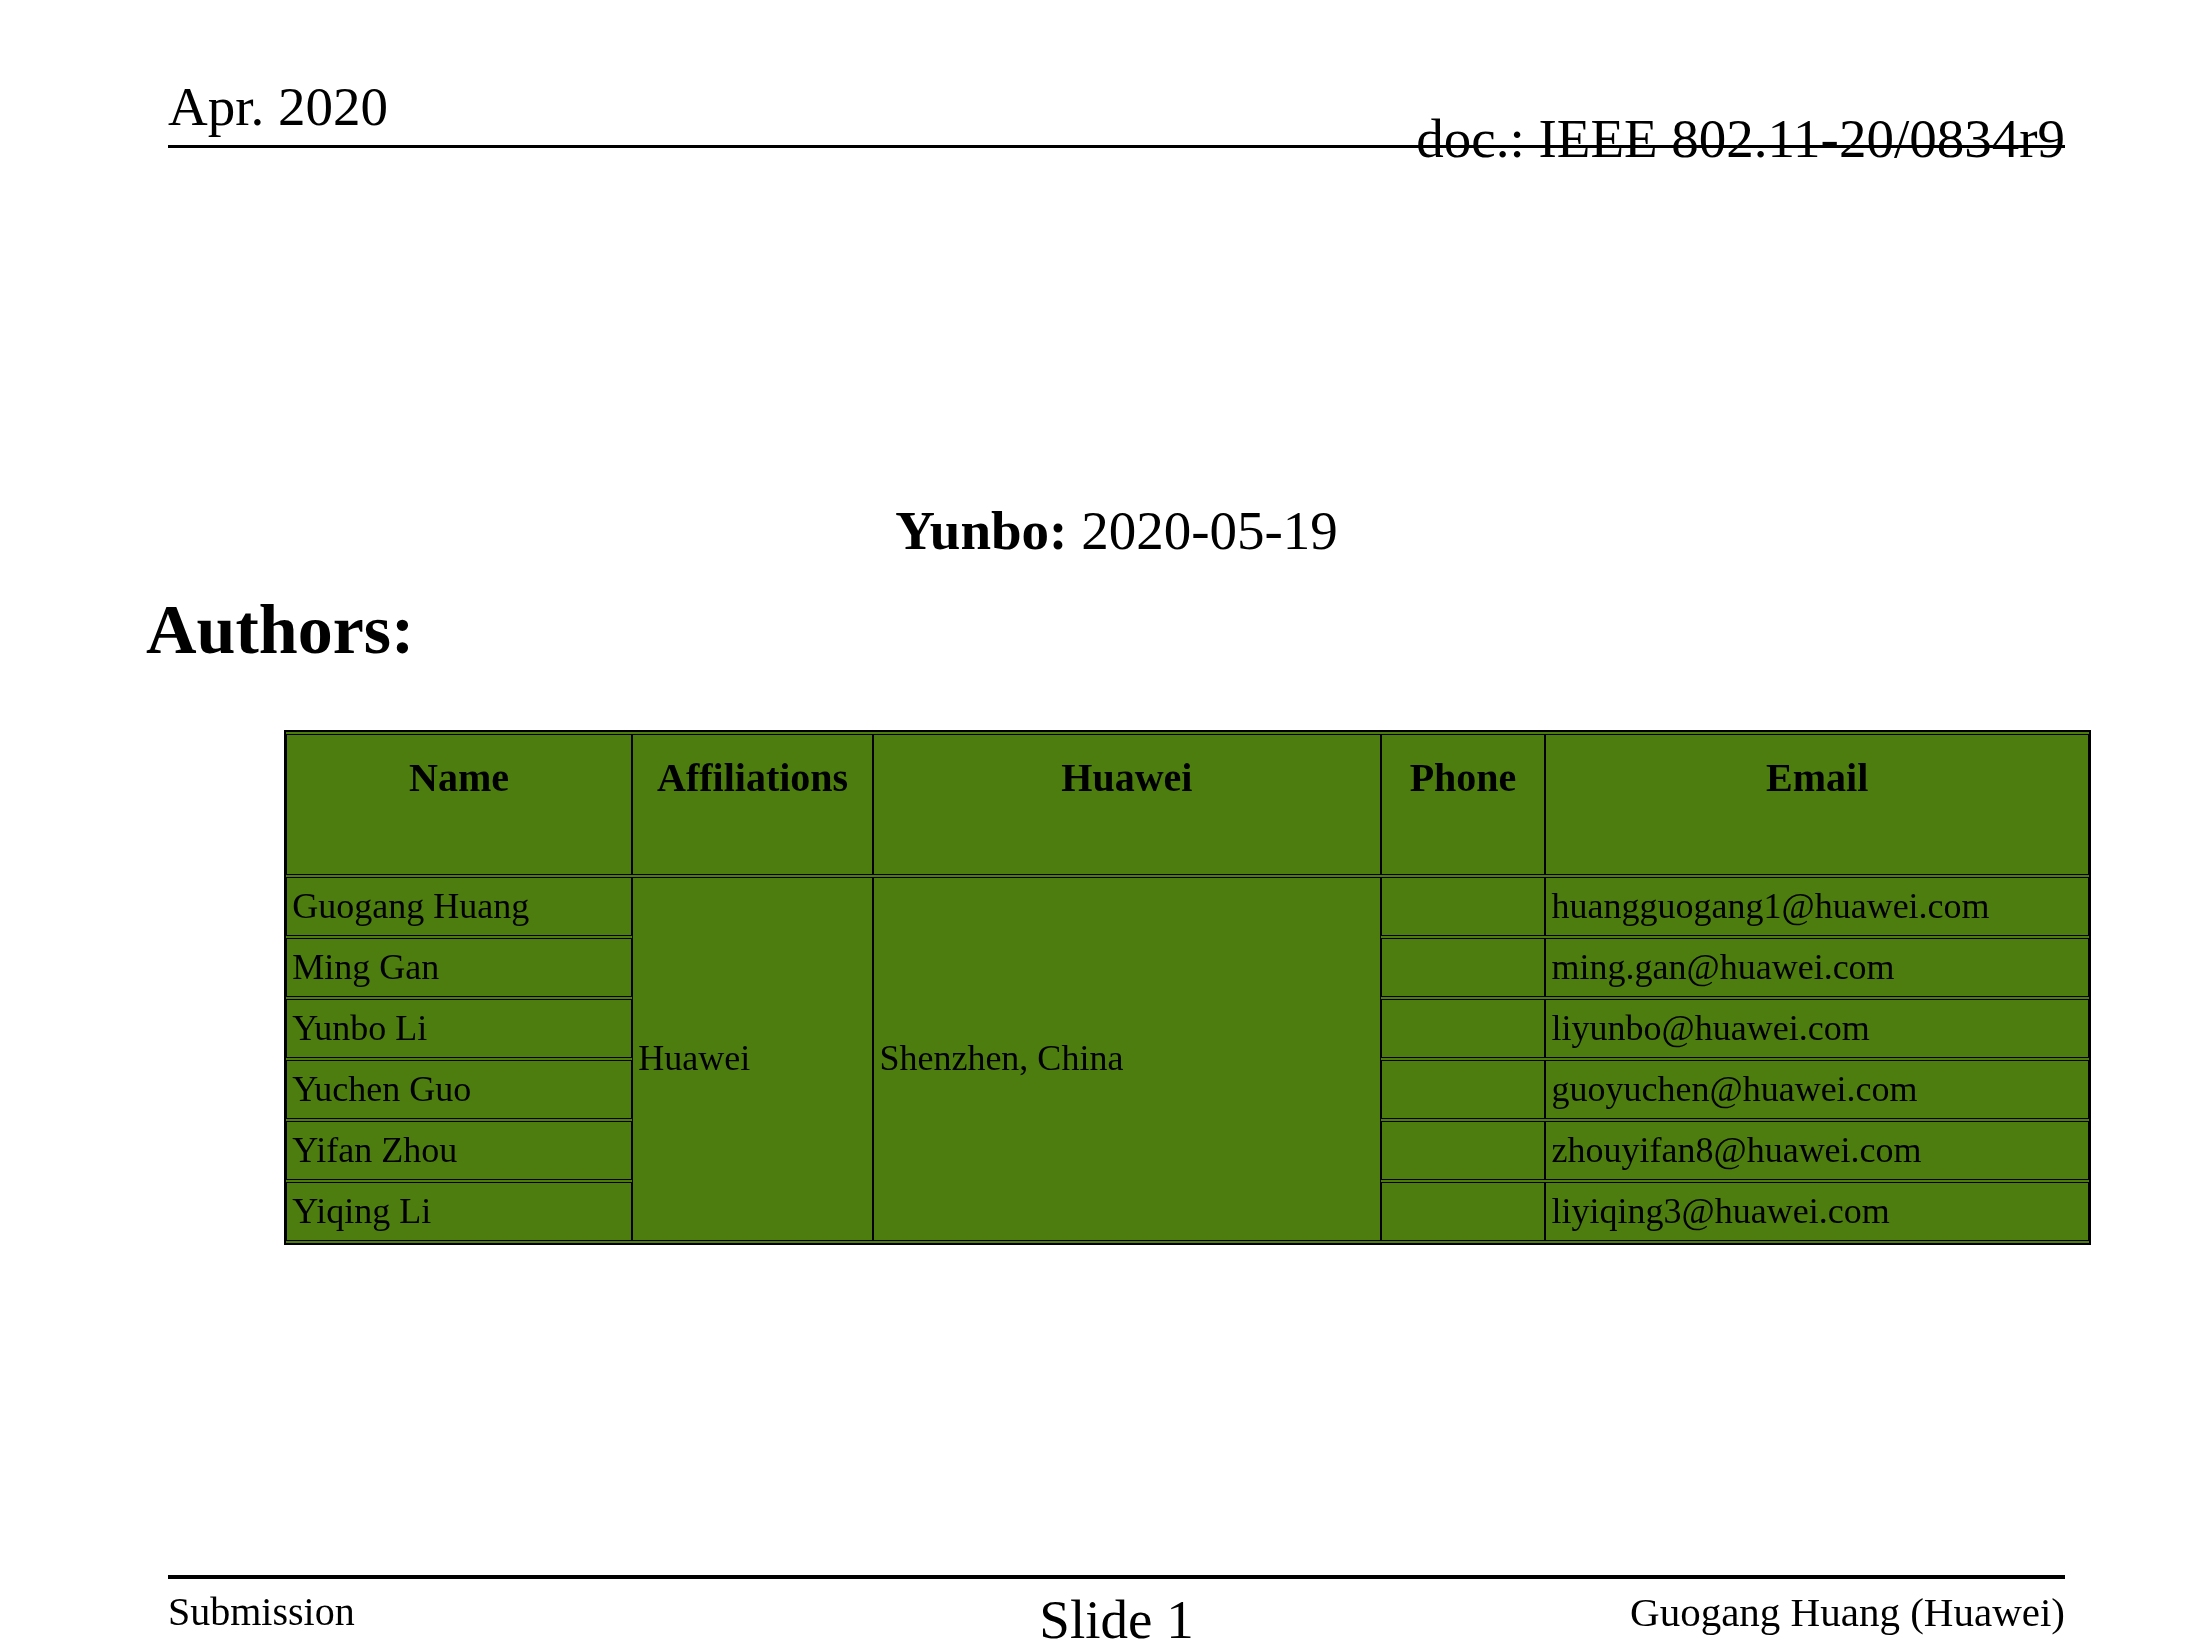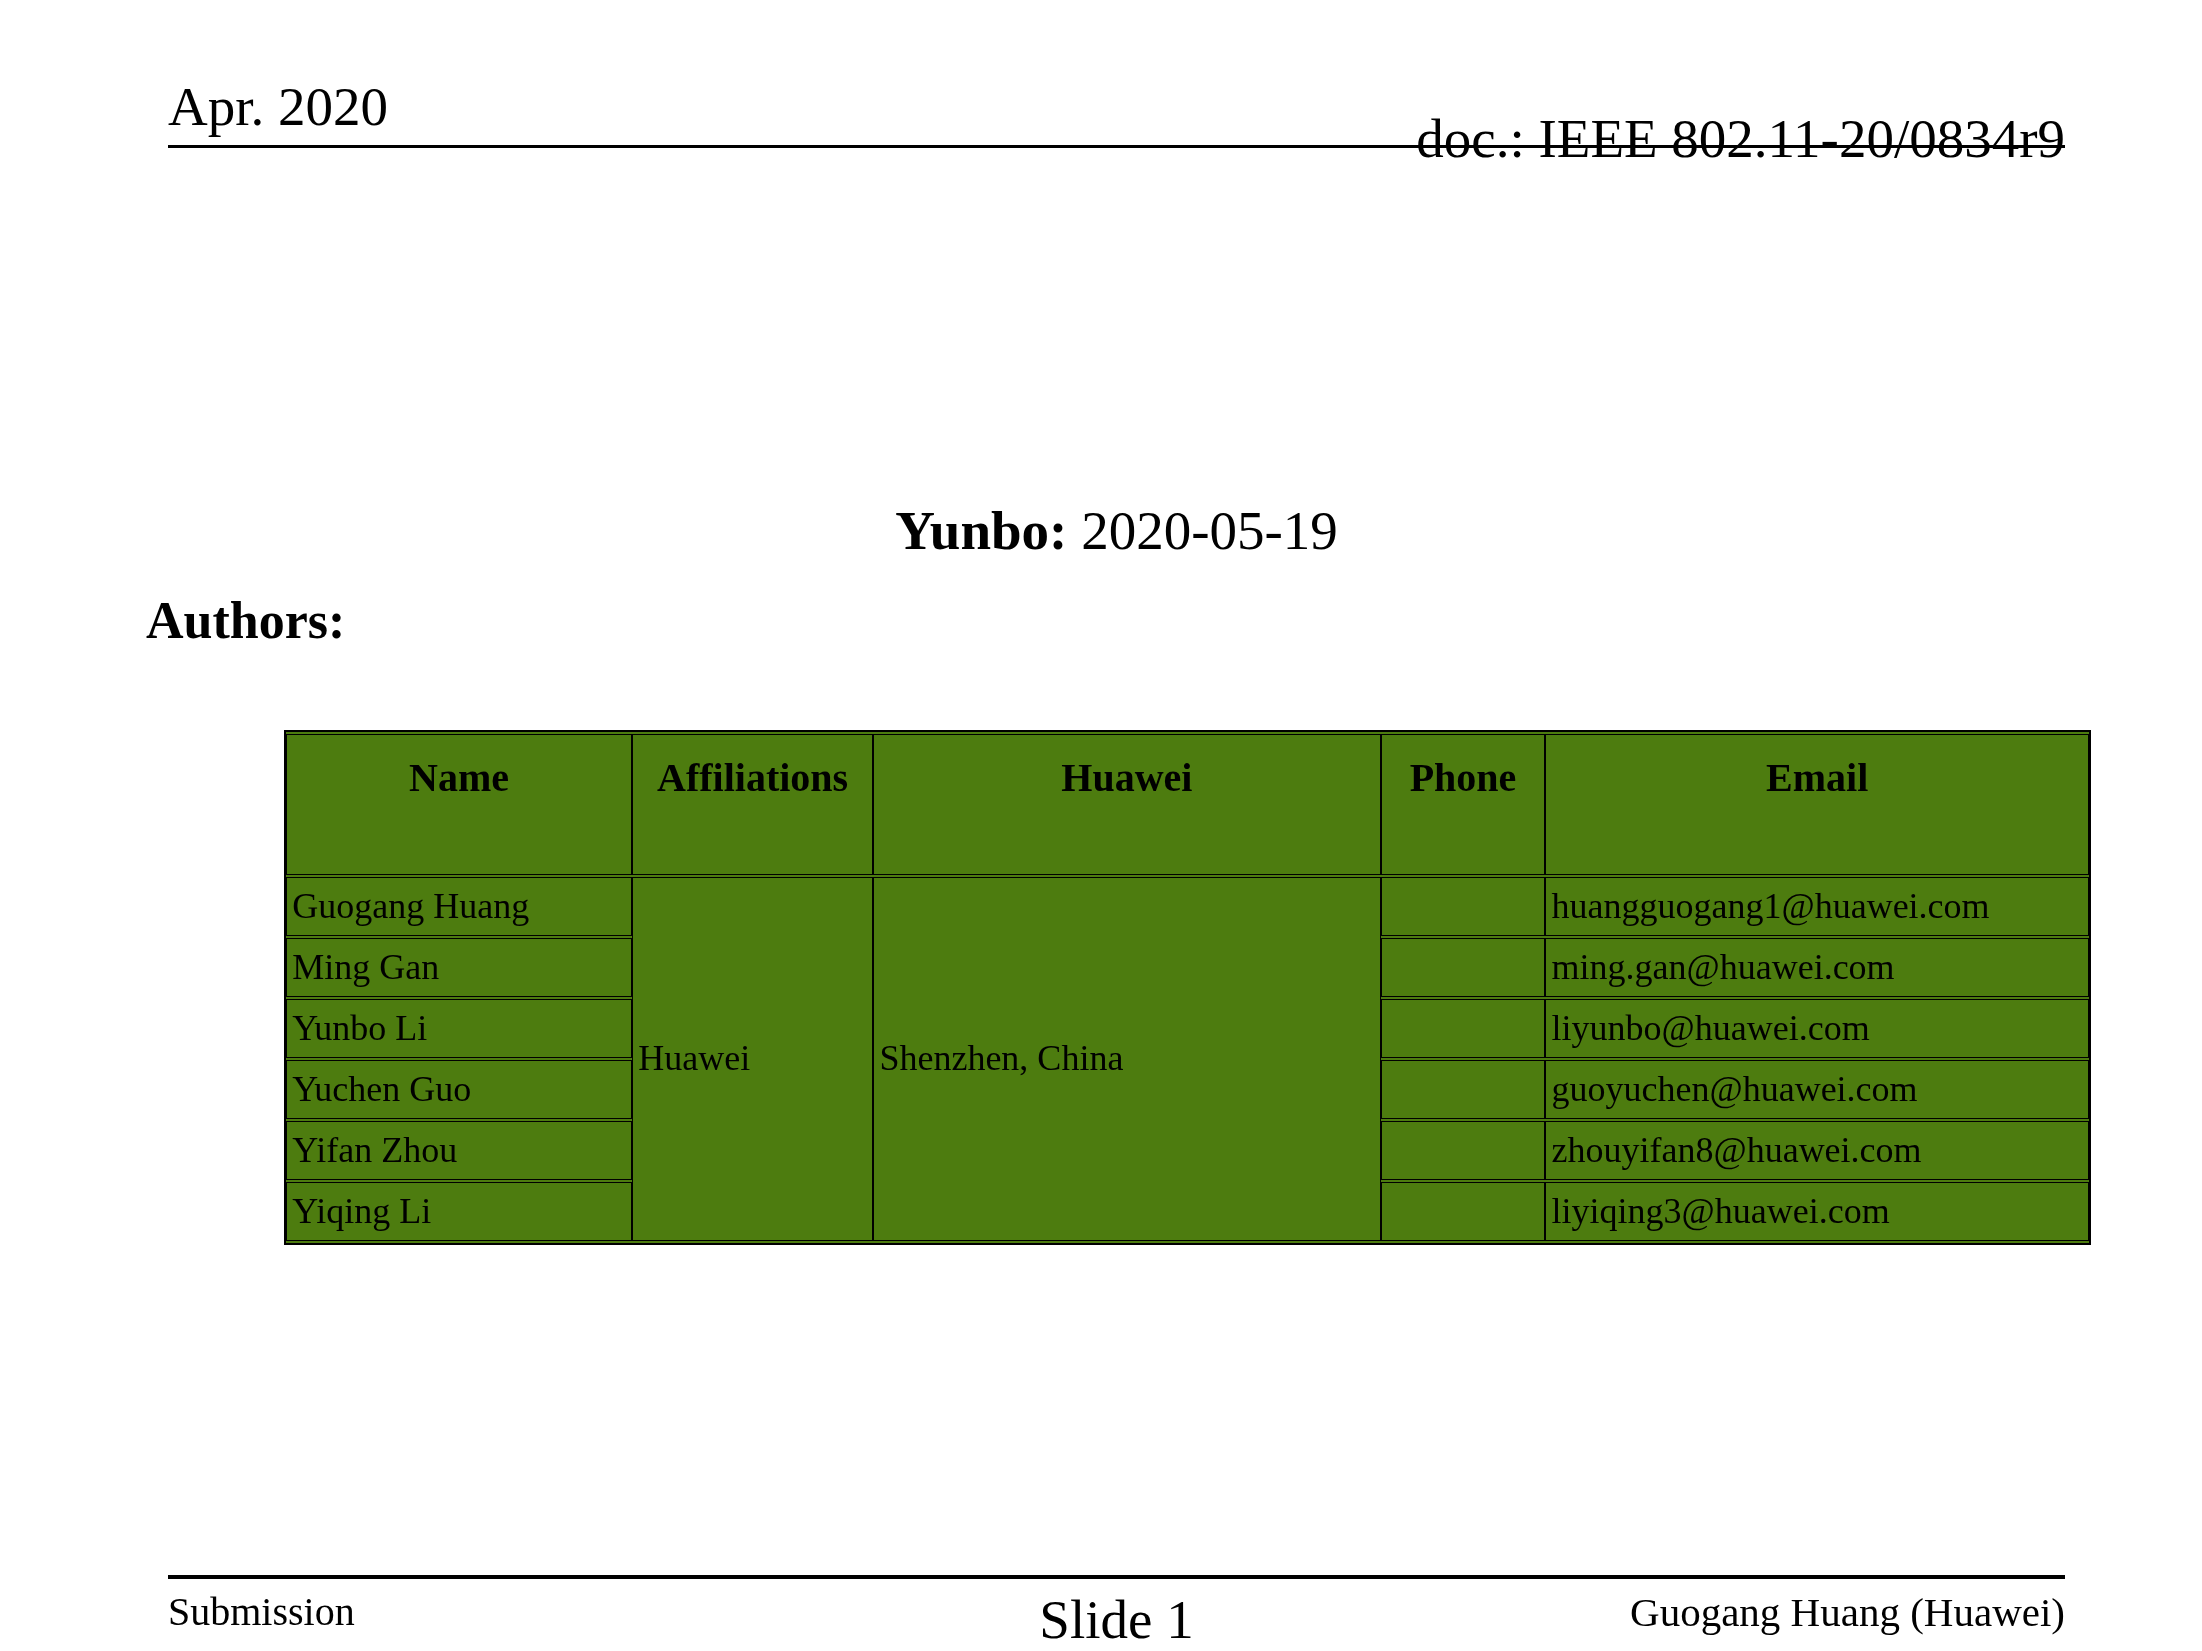--- a/index.html
+++ b/index.html
@@ -66,21 +66,21 @@
     text-align: center;
     font-size: 55px;
     line-height: 1;
     white-space: nowrap;
   }
   .date-line .lbl { font-weight: bold; }
   .authors-label {
     position: absolute;
     left: 146px;
     top: 595px;
-    font-size: 52px;
+    font-size: 70px;
     font-weight: bold;
     line-height: 1;
     white-space: nowrap;
   }
 
   
   .authors-table-wrap {
     position: absolute;
     left: 284px;
     top: 730px;

